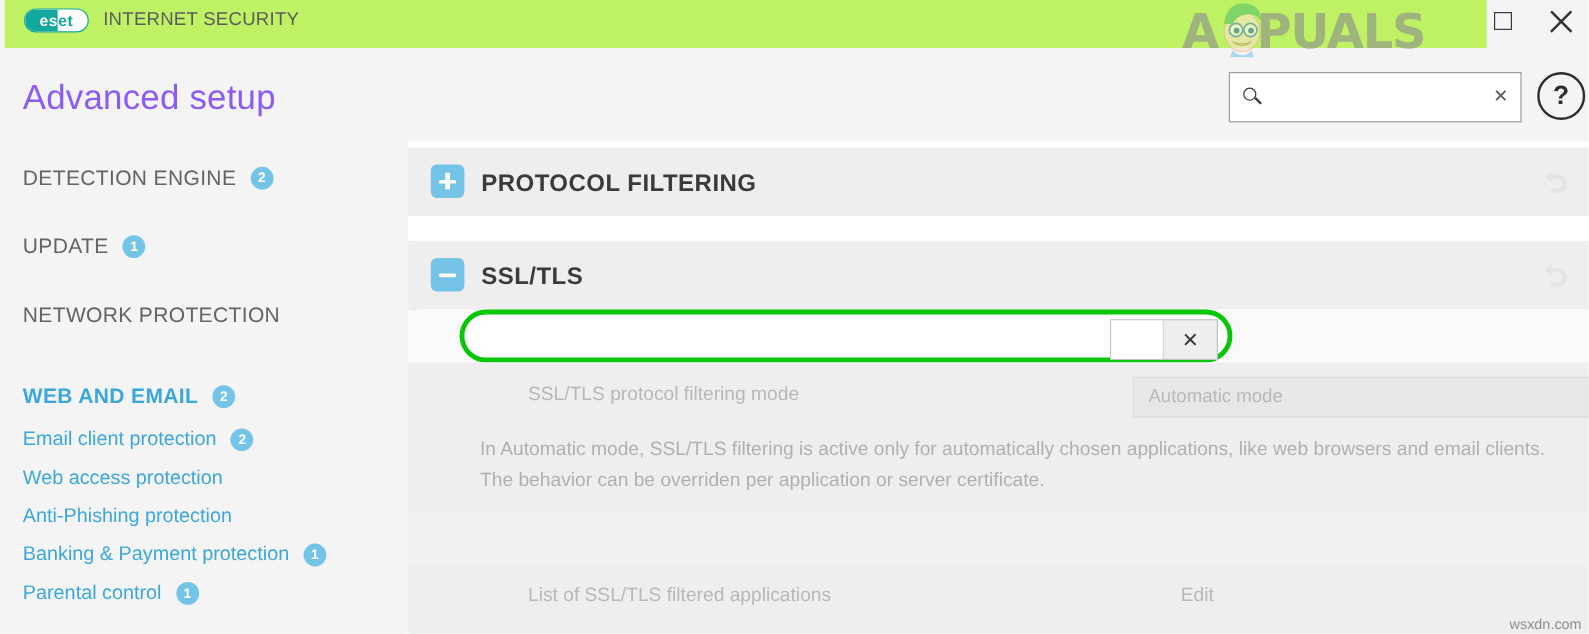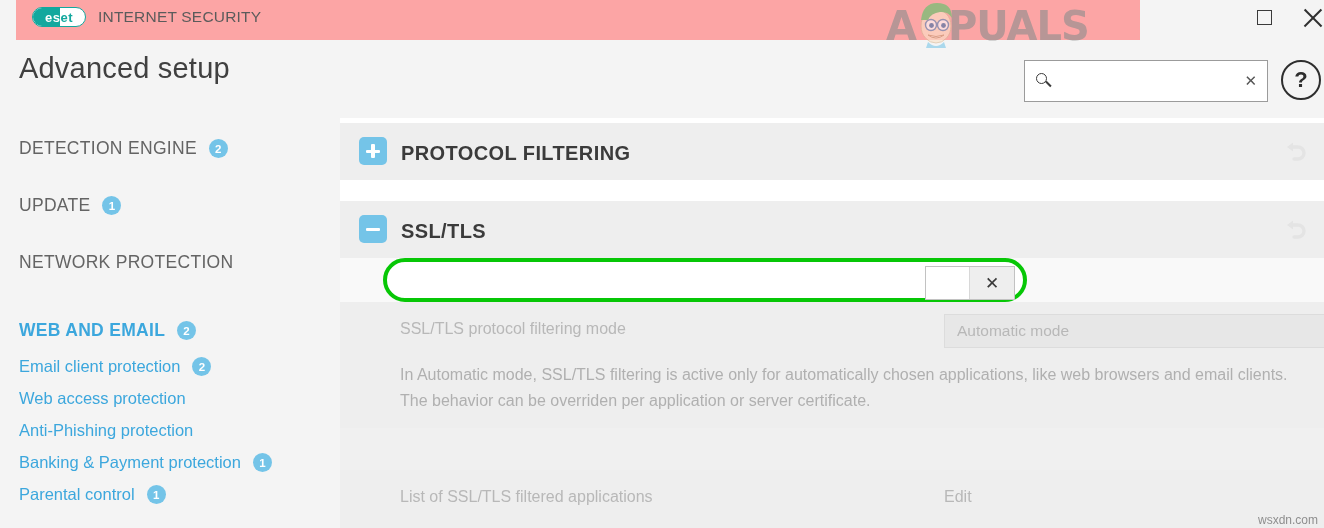--- a/index.html
+++ b/index.html
@@ -11,22 +11,22 @@
     font-family: "Liberation Sans", sans-serif;
   }
   #app {
     position: relative;
     width: 1324px; height: 528px;
     background: #f4f4f4;
   }
 
   
   #topbar {
-    position: absolute; left: 16px; top: 0; width: 1124px; height: 40px;
-    background: #fca5a5;
+    position: absolute; left: 4px; top: 0; width: 1235px; height: 40px;
+    background: #bef264;
   }
   #brand { position: absolute; left: 16px; top: 7px; display: flex; align-items: center; }
   #eset-logo {
     width: 54px; height: 20px; border: 1.6px solid #13a89e; border-radius: 10px;
     position: relative; overflow: hidden; background: #ffffff;
   }
   #eset-logo .blk {
     position: absolute; left: 0; top: 0; width: 27px; height: 100%;
     background: #13a89e;
   }
@@ -58,22 +58,22 @@
   }
   #win-close:before, #win-close:after {
     content: ""; position: absolute; left: 0; top: 11px; width: 24px; height: 2.2px;
     background: #2f2f2f;
   }
   #win-close:before { transform: rotate(45deg); }
   #win-close:after  { transform: rotate(-45deg); }
 
   
   #page-title {
-    position: absolute; left: 19px; top: 52px;
-    font-size: 29px; color: #404040; font-weight: normal; letter-spacing: .2px;
+    position: absolute; left: 19px; top: 66px;
+    font-size: 29px; color: #8b5cf6; font-weight: normal; letter-spacing: .2px;
   }
 
   
   #searchbox {
     position: absolute; left: 1024px; top: 60px; width: 244px; height: 42px;
     background: #ffffff; border: 1px solid #9b9b9b;
   }
   #search-icon {
     position: absolute; left: 10px; top: 11px; width: 18px; height: 18px;
   }
@@ -185,21 +185,21 @@
     position: absolute; left: 0; top: 0; width: 44px; height: 32px;
     background: #ffffff; border-right: 1px solid #d8d8d8;
   }
   #enable-toggle .mark {
     position: absolute; right: 0; top: 0; width: 44px; height: 32px;
     display: flex; align-items: center; justify-content: center;
     font-size: 17px; color: #3a3a3a;
   }
 
   .opt-label {
-    position: absolute; font-size: 16px; color: #b8b8b8; white-space: nowrap;
+    position: absolute; font-size: 16px; color: #b8b8b8; white-space: nowrap; margin-left: 40px;
   }
   #mode-select {
     position: absolute; left: 604px; top: 196px; width: 640px; height: 34px;
     background: #e7e7e7; border: 1px solid #dcdcdc;
   }
   #mode-select .val {
     position: absolute; left: 12px; top: 7px; font-size: 15.5px; color: #b8b8b8;
   }
 
   #desc {

